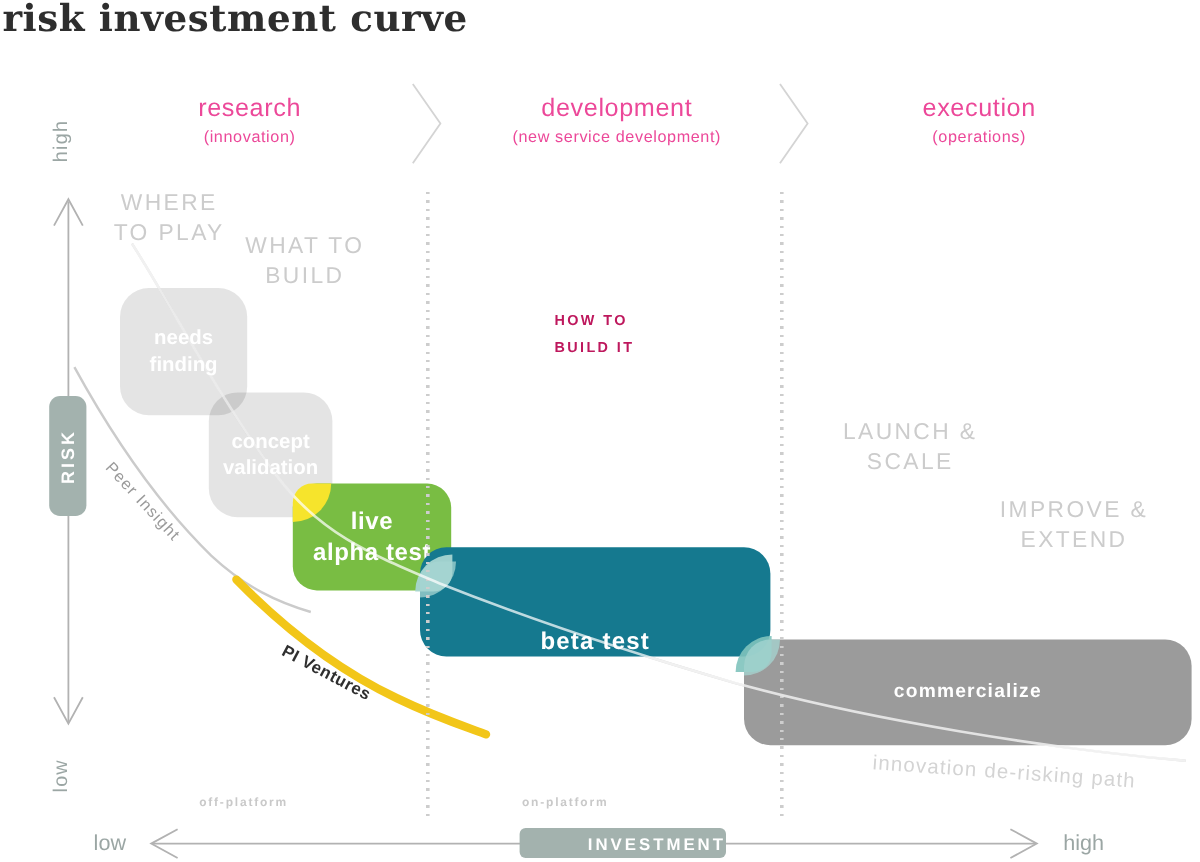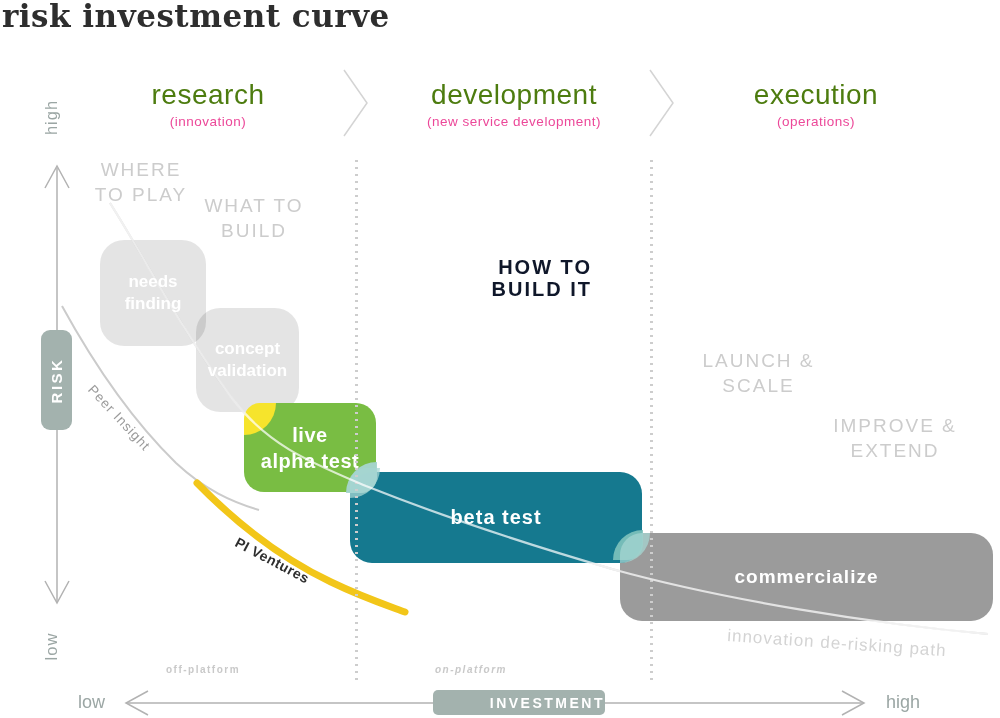--- a/index.html
+++ b/index.html
@@ -9,54 +9,54 @@
   svg.layer{position:absolute;left:0;top:0;pointer-events:none;}
   #bg-layer{z-index:0;}
   #fg-layer{z-index:20;}
 
   
   .title{left:2px;top:-2px;font-family:"DejaVu Serif",serif;font-weight:bold;
          font-size:31px;color:#2e2e2e;letter-spacing:.5px;z-index:10;}
 
   
   .phase{top:79px;text-align:center;z-index:10;}
-  .phase .p-label{font-size:28px;color:#4d7c0f;letter-spacing:.5px;}
+  .phase .p-label{font-size:21px;color:#ec4899;letter-spacing:.5px;}
   .phase .p-sub{font-size:13.5px;color:#ec4899;letter-spacing:.5px;margin-top:3px;}
   .phase-research{left:128px;width:160px;}
   .phase-development{left:404px;width:220px;}
   .phase-execution{left:726px;width:180px;}
 
   
   .zone{z-index:10;color:#cccccc;font-size:19px;line-height:25px;letter-spacing:2px;text-align:center;}
   .zone-wtp{left:83px;top:157px;width:116px;}
   .zone-wtb{left:194px;top:193px;width:120px;}
-  .zone-htb{left:462px;top:256px;width:130px;text-align:right;color:#0f172a;
-            font-weight:bold;font-size:20px;line-height:22px;}
+  .zone-htb{left:462px;top:256px;width:130px;text-align:left;color:#be185d;
+            font-weight:bold;font-size:12px;line-height:22px;}
   .zone-ls{left:686px;top:348px;width:145px;}
   .zone-ie{left:810px;top:413px;width:170px;}
 
   
   .vdots{top:160px;width:3px;height:524px;z-index:15;
          background-image:repeating-linear-gradient(to bottom,#cdcdcd 0 2px,transparent 2px 7px);}
   .vdots-1{left:355px;}
   .vdots-2{left:650px;}
 
   
   .box{border-radius:22px;display:flex;flex-direction:column;align-items:center;
        justify-content:center;text-align:center;color:#ffffff;font-weight:bold;}
   .box-needs{left:100px;top:240px;width:106px;height:106px;background:rgba(0,0,0,0.105);
              z-index:1;font-size:17px;line-height:22px;border-radius:24px;}
-  .box-concept{left:174px;top:308px;width:103px;height:104px;background:rgba(0,0,0,0.105);
-             z-index:1;font-size:17px;line-height:22px;border-radius:24px;margin-left:22px;}
+  .box-concept{left:174px;top:327px;width:103px;height:104px;background:rgba(0,0,0,0.105);
+             z-index:1;font-size:17px;line-height:22px;border-radius:24px;}
   .box-alpha{left:244px;top:403px;width:132px;height:89px;background:#79bd43;
              z-index:3;font-size:20px;line-height:26px;letter-spacing:.5px;border-radius:20px;}
-  .box-beta{left:350px;top:472px;width:292px;height:91px;background:#15798f;
-             z-index:4;font-size:20px;letter-spacing:1px;}
+  .box-beta{left:350px;top:456px;width:292px;height:91px;background:#15798f;
+             z-index:4;font-size:20px;letter-spacing:1px;justify-content:flex-end;}
   .box-comm{left:620px;top:533px;width:373px;height:88px;background:#9b9b9b;
-             z-index:2;font-size:19px;letter-spacing:1px;}
+             z-index:2;font-size:16px;letter-spacing:1px;}
 
   
   .petal{z-index:6;}
   .petal-yellow{left:244px;top:403px;width:32px;height:32px;background:#f6e42c;
                 border-radius:16px 0 100% 0;}
   .petal-green-br{left:346px;top:462px;width:31px;height:31px;background:#a6d5d1;
                 border-radius:100% 0 16px 0;opacity:.95;}
   .petal-beta-tl{left:350px;top:468px;width:30px;height:30px;background:#a6d5d1;
                 border-radius:16px 0 100% 0;opacity:.75;}
   .petal-beta-br{left:613px;top:530px;width:30px;height:30px;background:#7fc3bd;
@@ -79,21 +79,21 @@
             font-size:13.5px;color:#9a9a9a;letter-spacing:1px;}
   .lbl-piv{left:240px;top:534px;transform:rotate(28deg);transform-origin:left top;
             font-size:14px;color:#2f2f2f;font-weight:bold;letter-spacing:.5px;}
   .lbl-derisk{left:728px;top:626px;transform:rotate(4deg);transform-origin:left top;
             font-size:17px;color:#d4d4d4;letter-spacing:1px;}
 
   
   .plat{top:664px;width:150px;text-align:center;font-size:10px;font-weight:bold;
         color:#c9c9c9;letter-spacing:1.5px;z-index:10;}
   .plat-off{left:128px;}
-  .plat-on{left:396px;font-style:italic;}
+  .plat-on{left:396px;}
 
   
   .inv-pill{left:433px;top:690px;width:172px;height:25px;background:#a3b2ae;border-radius:5px;
             z-index:5;color:#ffffff;font-weight:bold;font-size:14px;letter-spacing:2.5px;
             text-align:right;line-height:26px;}
   .h-label{top:692px;font-size:18px;color:#9ba6a4;z-index:5;}
   .h-low{left:78px;}
   .h-high{left:886px;}
 </style>
 </head>

